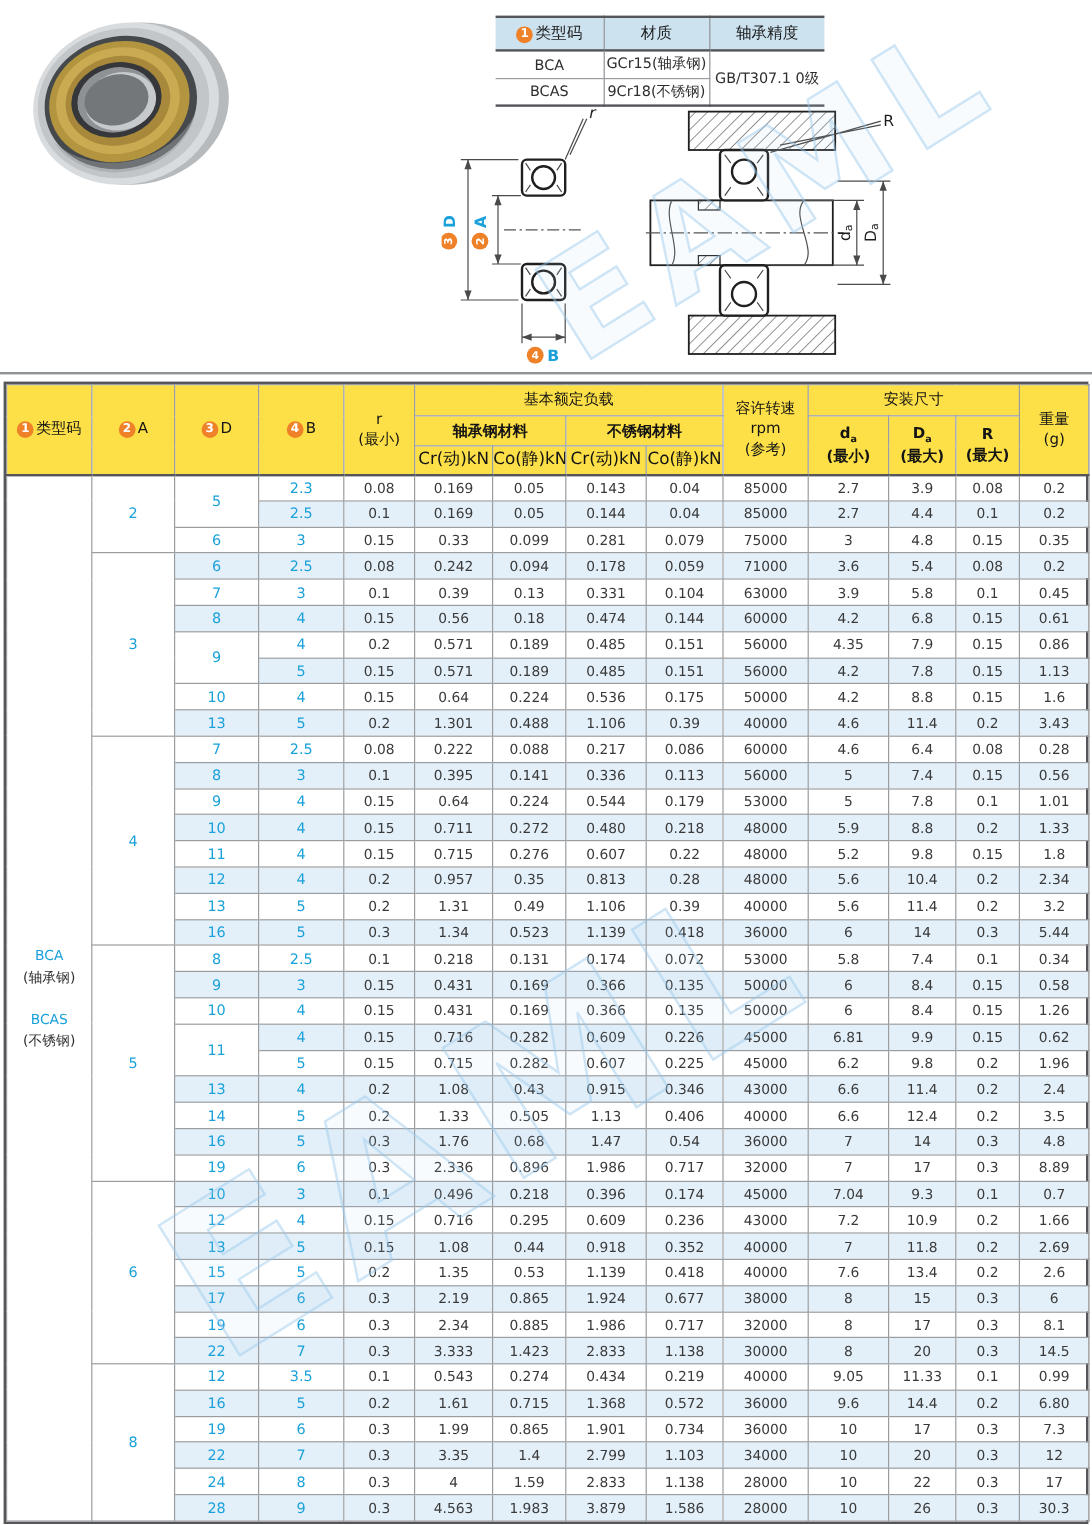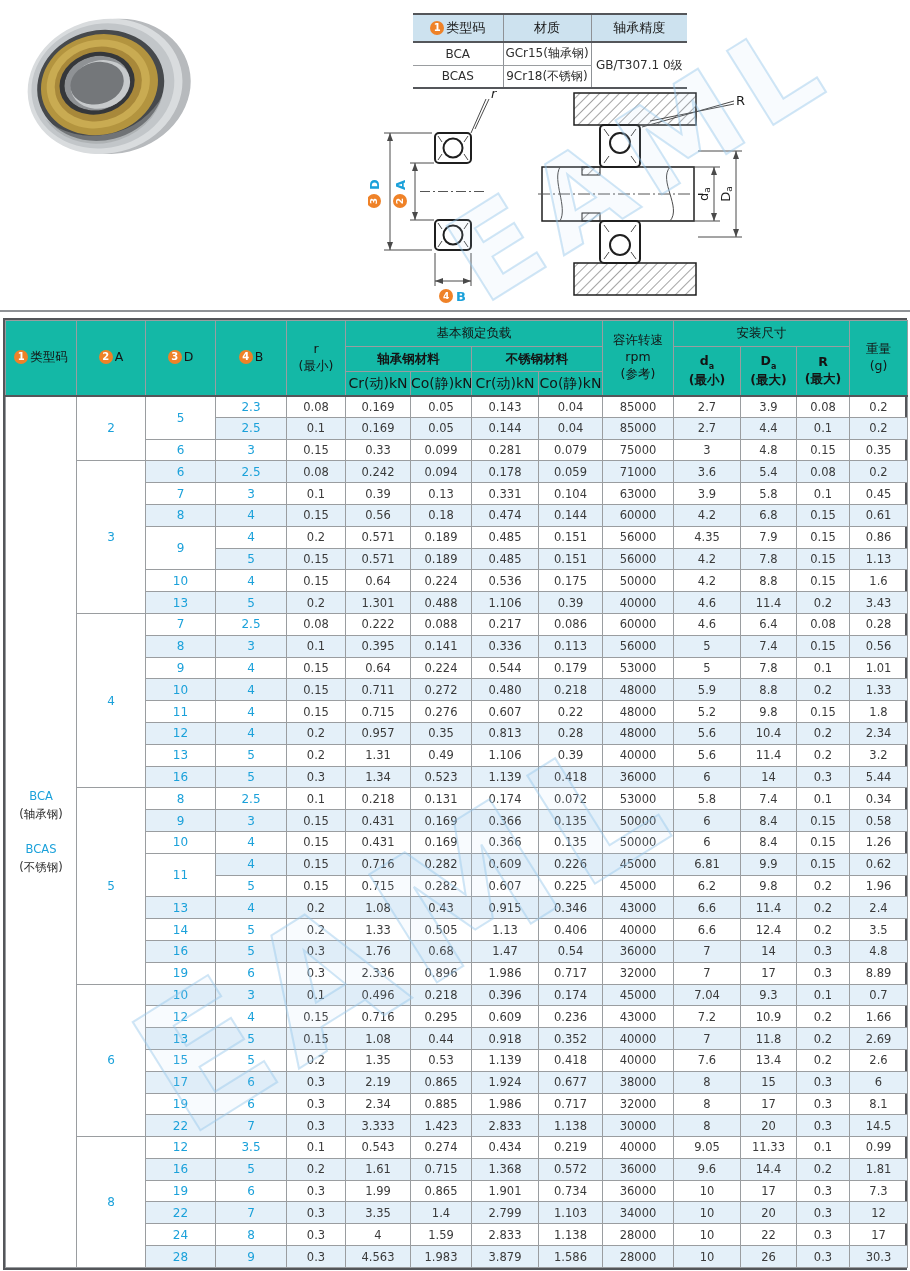--- a/index.html
+++ b/index.html
@@ -34,21 +34,21 @@
 
   
   #divider { position:absolute; left:0; top:310px; width:910px; height:2px; background:#8f9296; }
 
   
   #main-wrap { position:absolute; left:3px; top:318px; width:904px; height:952px;
                border:2px solid #54565a; z-index:2; }
   #spec-table { width:100%; height:100%; border-collapse:collapse; table-layout:fixed; }
   #spec-table td { border:1px solid #9a9da0; text-align:center; vertical-align:middle;
                    font-size:11.5px; color:#3a3a3a; overflow:hidden; }
-  #spec-table td.hd { background:#14b8a6; font-size:12.5px; color:#141414; line-height:1.35; }
+  #spec-table td.hd { background:#fde047; font-size:12.5px; color:#141414; line-height:1.35; }
   #spec-table td.hd.units { font-size:14px; }
   tr.hdr1 { height:26px; } tr.hdr2 { height:25px;font-weight:bold; } tr.hdr3 { height:24px; }
   #data-body tr td { height:21px; }
   #data-body td.dim { color:#1ba1da; font-size:12px; }
   tr.alt td { background:#e4f0f9; }
   td.merged { background:#ffffff !important; }
   tr.gstart td { border-top:2px solid #5c5e62; }
   #data-body tr:first-child td { border-top:2px solid #54565a; }
   sub { font-size:8px; }
   .tc-cell { font-size:12px; line-height:1.6; }
@@ -775,21 +775,21 @@
             <td class="dim">5</td>
             <td class="val">0.2</td>
             <td class="val">1.61</td>
             <td class="val">0.715</td>
             <td class="val">1.368</td>
             <td class="val">0.572</td>
             <td class="val">36000</td>
             <td class="val">9.6</td>
             <td class="val">14.4</td>
             <td class="val">0.2</td>
-            <td class="val">1.81</td>
+            <td class="val">6.80</td>
           </tr>
           <tr>
             <td class="dim">19</td>
             <td class="dim">6</td>
             <td class="val">0.3</td>
             <td class="val">1.99</td>
             <td class="val">0.865</td>
             <td class="val">1.901</td>
             <td class="val">0.734</td>
             <td class="val">36000</td>

